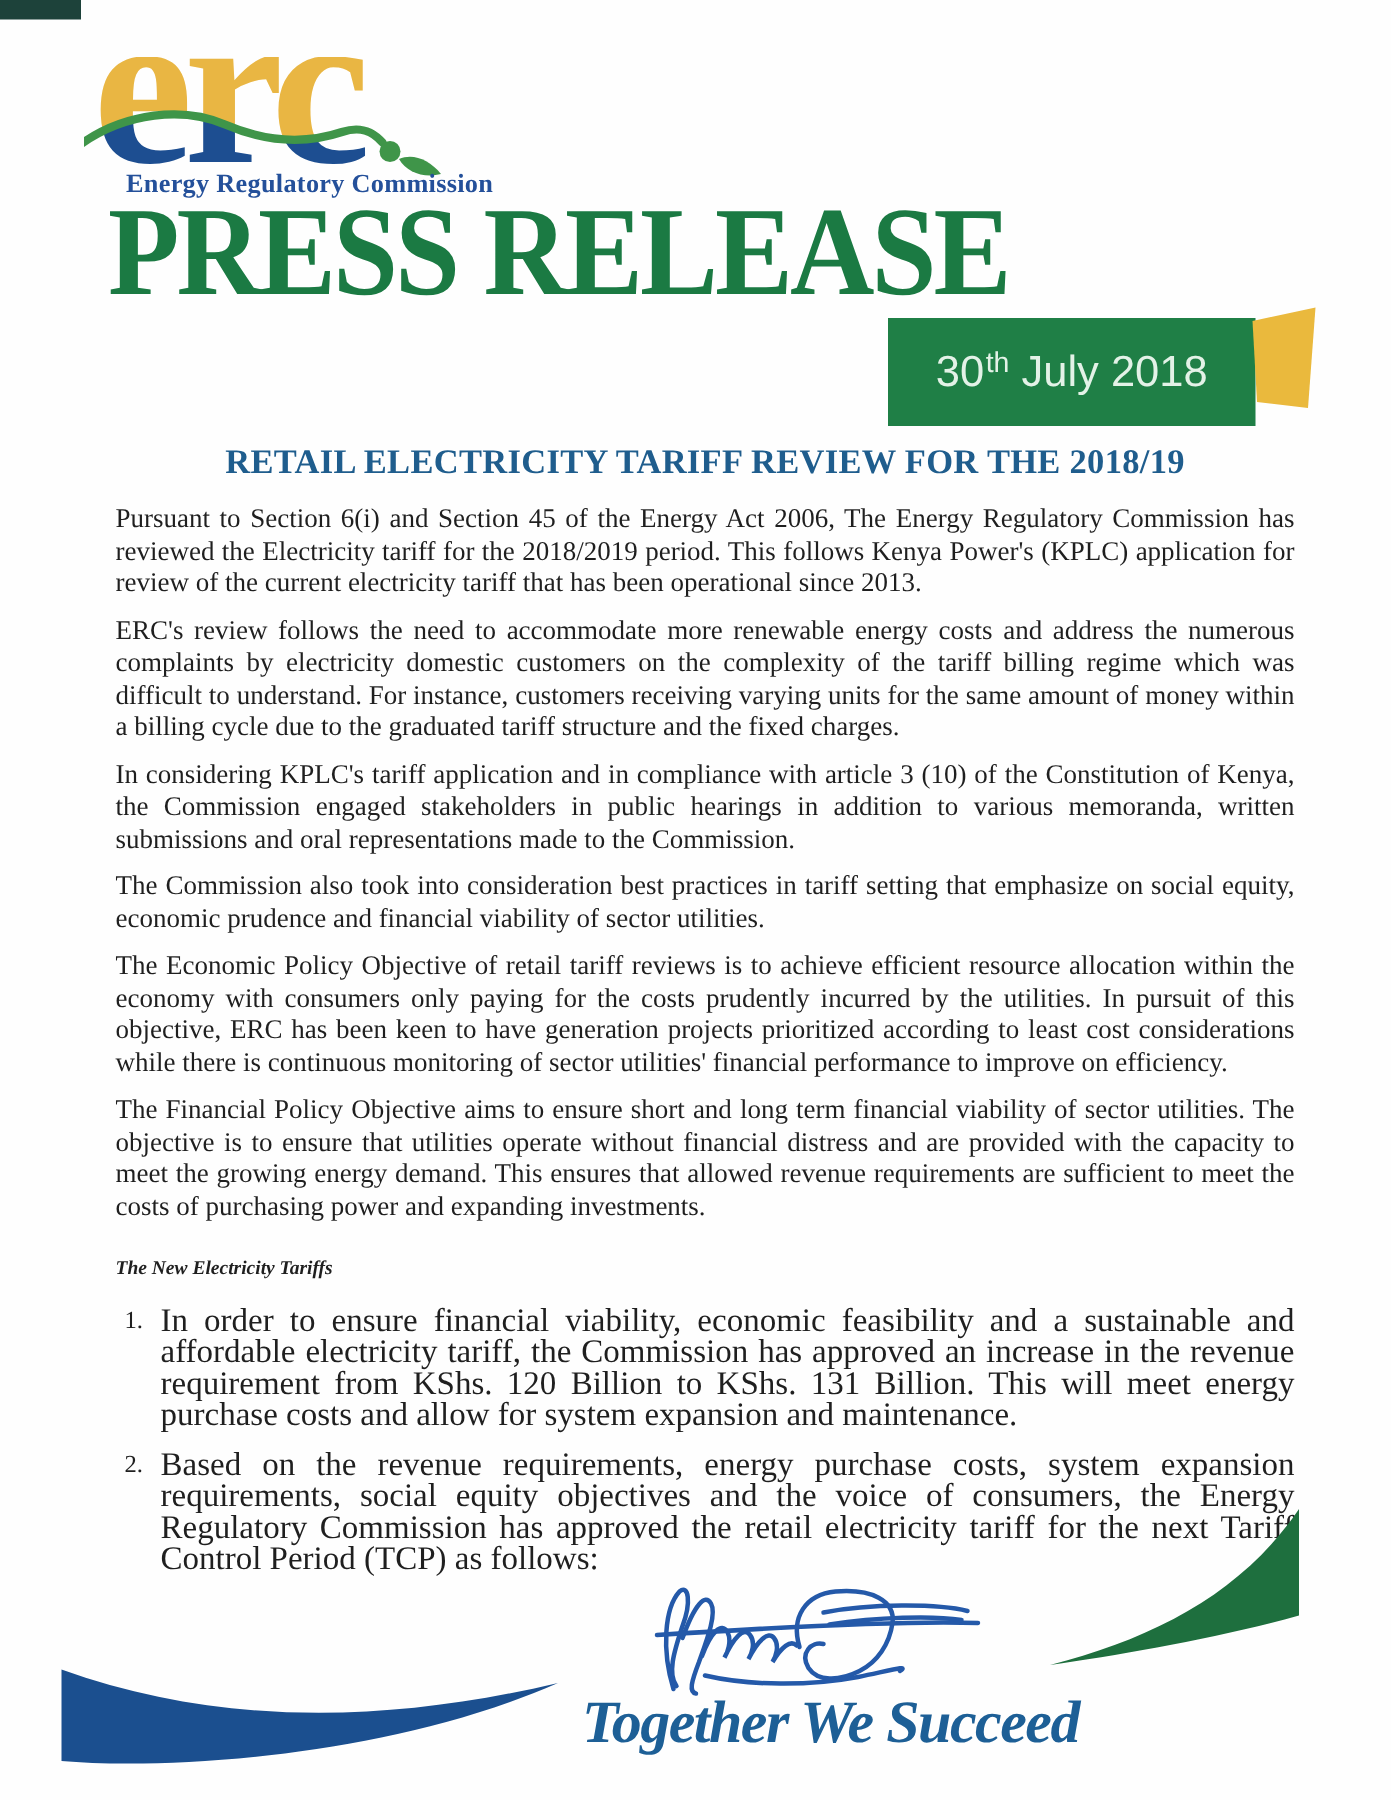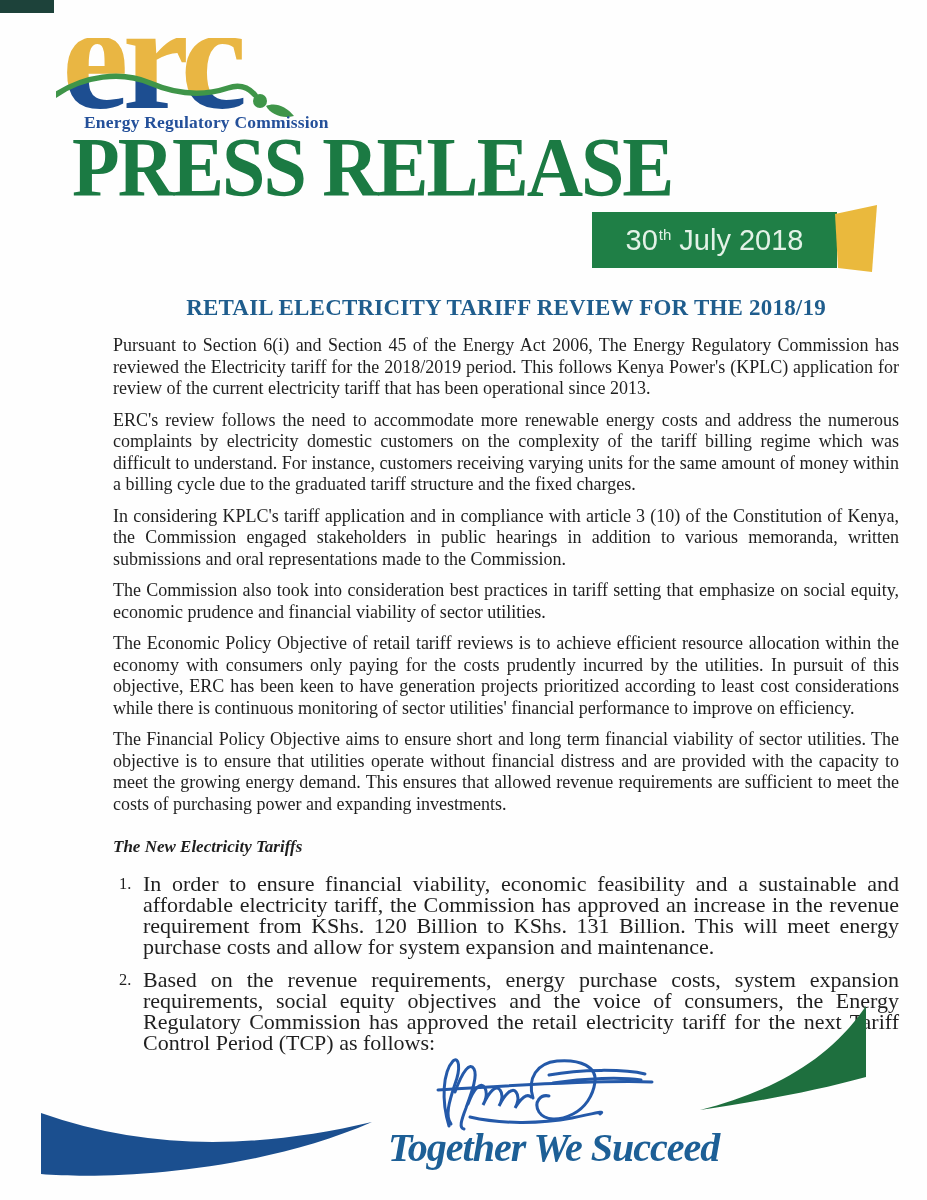--- a/index.html
+++ b/index.html
@@ -22,41 +22,41 @@
 
   
   .press-release{
     left:72px;top:126px;margin:0;white-space:nowrap;
     font-size:78px;font-weight:700;letter-spacing:-2px;line-height:1;
     color:#1b7a43;transform:scaleY(1.08);transform-origin:top left;
   }
 
   
   .date-banner{
-    left:592px;top:212px;width:245px;height:56px;background:#1f7f46;
+    left:592px;top:212px;width:245px;height:72px;background:#1f7f46;
     color:#e3f2e7;font-family:"Liberation Sans", sans-serif;
     font-size:29px;display:flex;align-items:center;justify-content:center;
   }
-  .date-banner sup{font-size:15px;line-height:1;margin:-12px 0 0 1px;}
+  .date-banner sup{font-size:19px;line-height:1;margin:-12px 0 0 1px;}
   .date-rest{margin-left:8px;}
   .flag-svg{left:828px;top:203px;}
 
   
-  .content{left:77px;top:294px;width:786px;margin-left:36px;}
+  .content{left:77px;top:294px;width:786px;}
   .doc-title{
     margin:0 0 14px 0;text-align:center;color:#1f5d8d;
     font-size:23px;font-weight:700;line-height:27px;letter-spacing:.2px;
   }
   .doc-title span{display:block;}
   .content p{
     margin:0 0 10px 0;font-size:18px;line-height:21.5px;
     text-align:justify;color:#1f1f1f;
   }
   .section-heading{
-    margin:22px 0 16px 0;font-size:17px;font-weight:700;font-style:italic;
+    margin:22px 0 16px 0;font-size:13px;font-weight:700;font-style:italic;
     color:#1f1f1f;
     font-family:Liberation Serif, serif;
   }
   .li{display:flex;margin:0 0 12px 0;padding-left:6px;}
   .li .num{width:24px;flex:none;font-size:16.4px;line-height:21.5px;}
   .li .li-text{
     flex:1;font-size:22px;line-height:21px;text-align:justify;
   }
 
   

